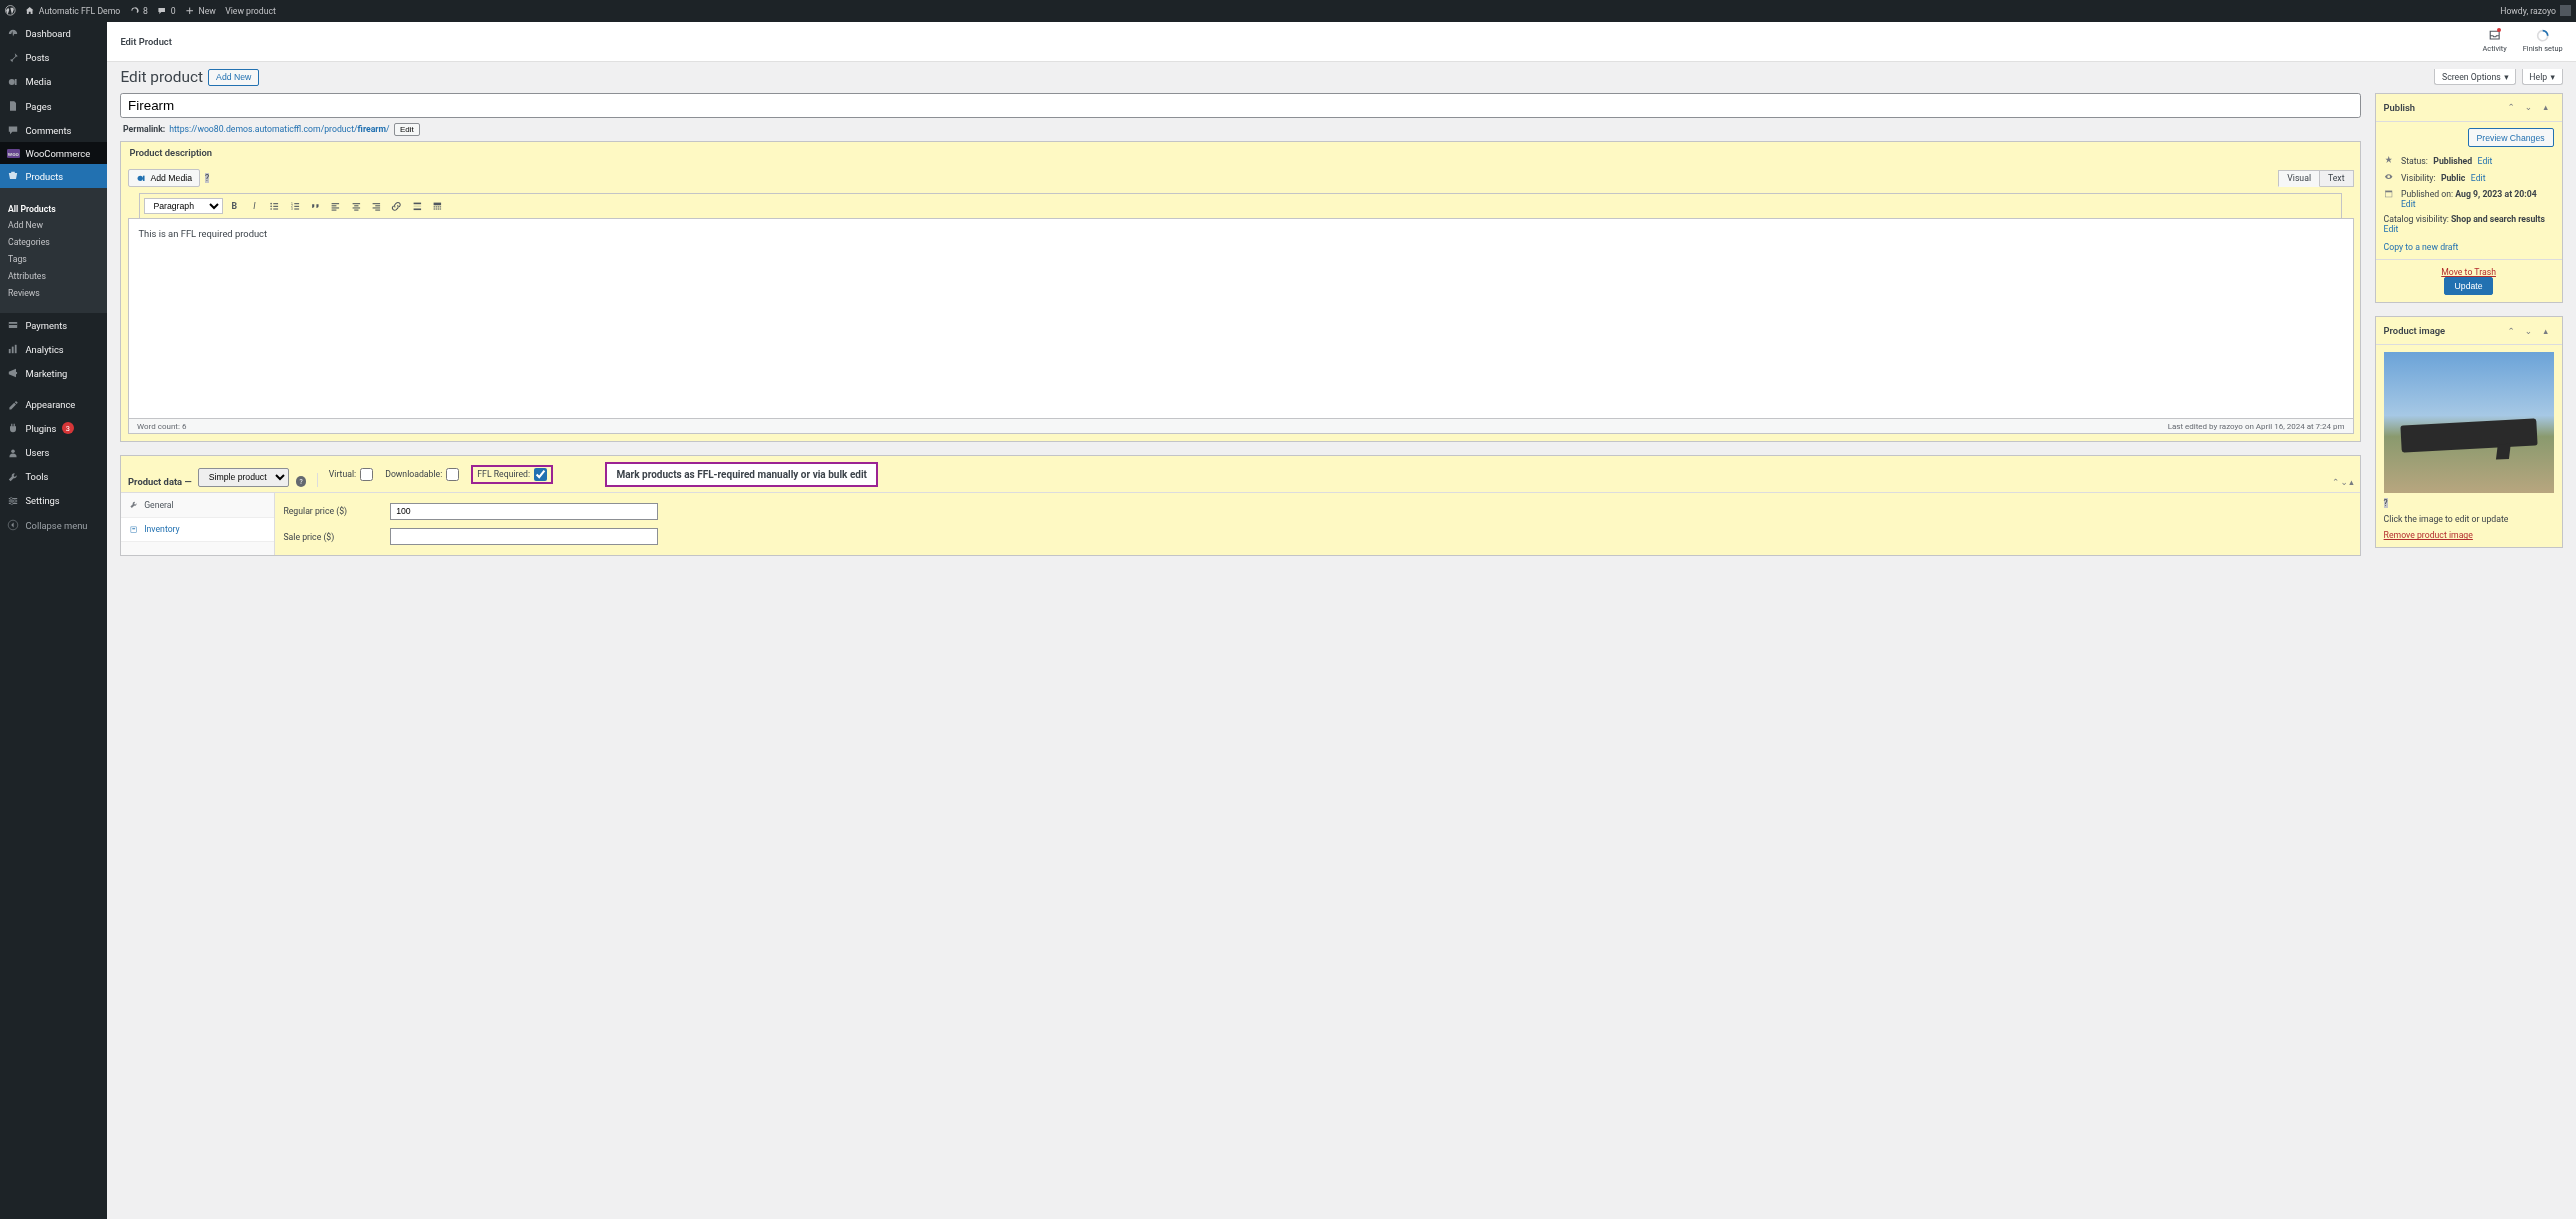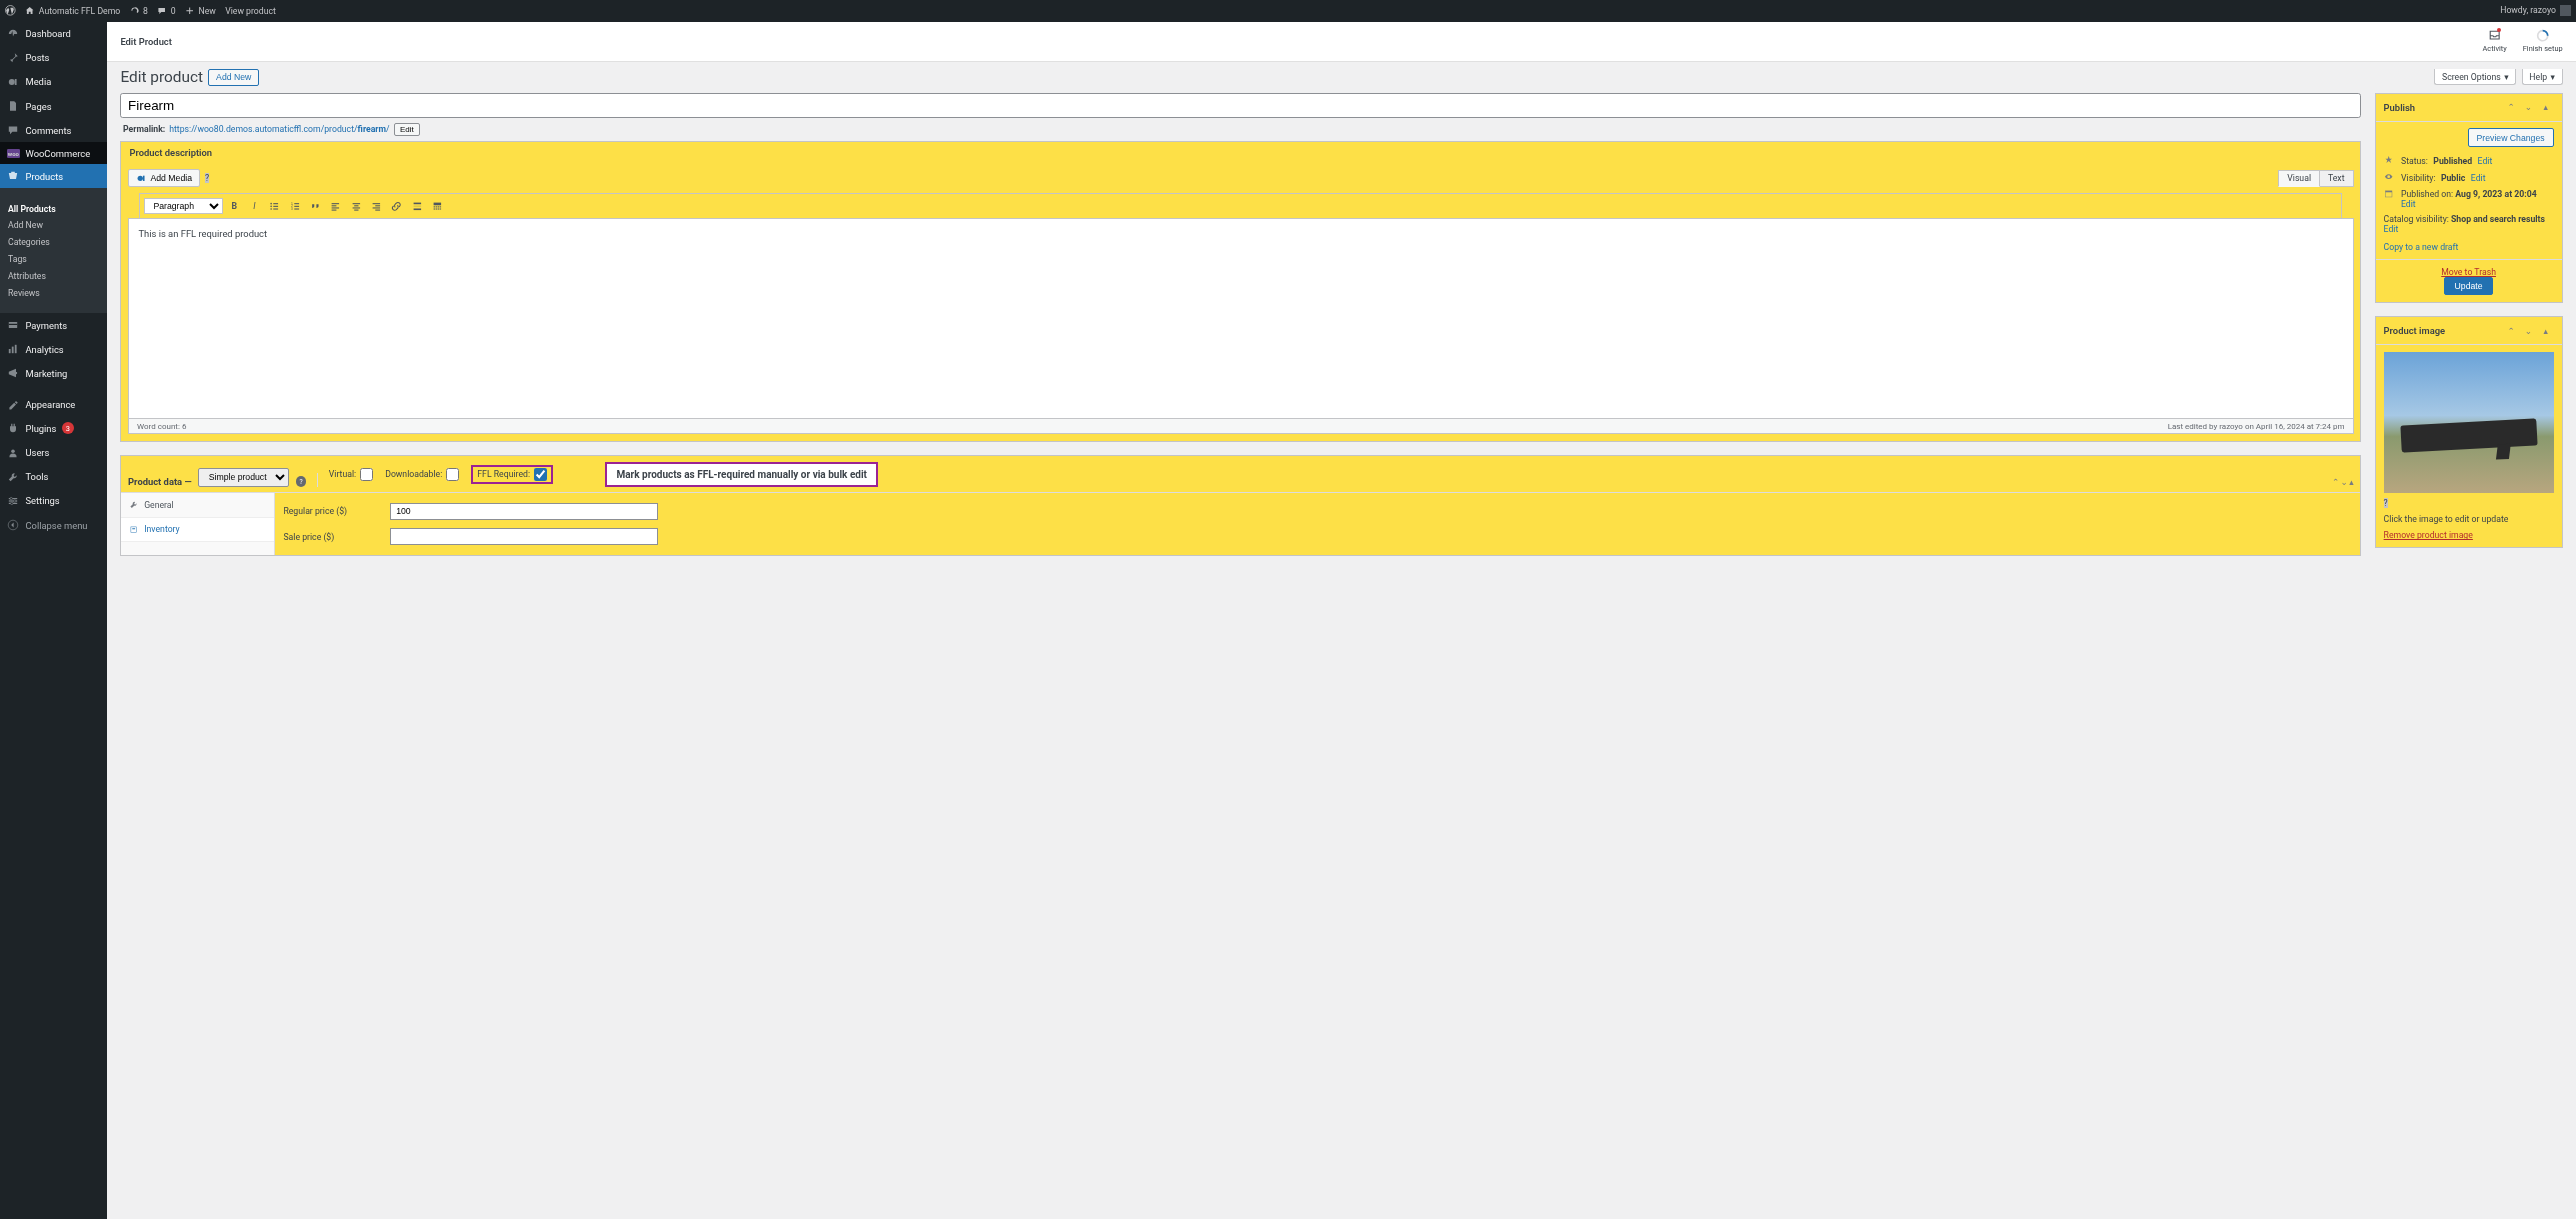--- a/index.html
+++ b/index.html
@@ -3,21 +3,21 @@
 <meta charset="utf-8">
 <style>
   * { box-sizing: border-box; margin: 0; padding: 0; }
   body { font-family: -apple-system, BlinkMacSystemFont, "Segoe UI", Roboto, sans-serif; font-size: 8.7px; color: #3c434a; background: #f0f0f1; }
   a { color: #2271b1; text-decoration: none; }
 
   
   .adminbar { height: 21.5px; background: #1d2327; color: #c3c4c7; display: flex; align-items: center; padding: 0 5.4px; font-size: 8.7px; position: relative; z-index: 100; }
   .adminbar .left, .adminbar .right { display: flex; align-items: center; gap: 9.4px; }
   .adminbar .right { margin-left: auto; }
-  .adminbar .item { display: flex; gap: 4px; color: #c3c4c7; cursor: pointer; }
+  .adminbar .item { display: flex; align-items: center; gap: 4px; color: #c3c4c7; cursor: pointer; }
   .adminbar .avatar { width: 10.7px; height: 10.7px; background: #50575e; }
 
   
   .wrap { display: flex; min-height: calc(100vh - 21.5px); }
   .sidebar { width: 107px; background: #1d2327; color: #f0f0f1; flex-shrink: 0; }
   .sidebar .menu-item { display: flex; align-items: center; gap: 5.4px; padding: 5.4px 6.7px; font-size: 9.4px; color: #f0f0f1; cursor: pointer; position: relative; }
   .sidebar .menu-item.current { background: #2271b1; color: #fff; }
   .sidebar .menu-item.open { background: #0c0f12; }
   .sidebar .menu-item .icon { width: 13.4px; height: 13.4px; display: flex; align-items: center; justify-content: center; font-size: 10.7px; opacity: .8; }
   .sidebar .submenu { background: #2c3338; padding: 12px 0; }
@@ -43,21 +43,21 @@
   .screen-opts .so-btn { background: #fff; border:0.7px solid #c3c4c7; border-top:none; padding: 2.7px 6.7px; font-size: 8.7px; border-radius: 0 0 2.7px 2.7px; cursor:pointer; display:flex; align-items:center; gap:3.4px;}
 
   .body-cols { display: flex; gap: 13.4px; padding: 6.7px 13.4px 13.4px; align-items: flex-start; }
   .main-col { flex: 1; min-width:0; }
   .side-col { width: 188px; flex-shrink: 0; }
 
   .title-input { width: 100%; font-size: 13.4px; padding: 4px 6.7px; border:0.7px solid #8c8f94; border-radius: 2.7px; background:#fff; }
   .permalink-row { font-size: 8.7px; padding: 5.4px 2.7px; display:flex; align-items:center; gap:4px; }
   .permalink-row .btn-mini { border:0.7px solid #8c8f94; background:#f6f7f7; font-size:8px; padding:0.7px 5.4px; border-radius:2px; cursor:pointer;}
 
-  .postbox { background:#fde047; border:0.7px solid #c3c4c7; margin-bottom:13.4px; }
+  .postbox { background:#fef9c3; border:0.7px solid #c3c4c7; margin-bottom:13.4px; }
   .postbox-header { display:flex; align-items:center; padding:5.4px 8px; border-bottom:0.7px solid #dcdcde; }
   .postbox-header h2 { font-size:9.4px; font-weight:600; }
   .postbox-header .handle-actions { margin-left:auto; display:flex; gap:1.3px; }
   .postbox-header .handle-actions span { width:16px; height:16px; display:flex; align-items:center; justify-content:center; cursor:pointer; color:#787c82;}
 
   
   .media-row { padding: 5.4px 6.7px; display:flex; align-items:center; gap:5.4px; position:relative;}
   .add-media-btn { border:0.7px solid #c3c4c7; background:#f6f7f7; padding:2.7px 6.7px; display:flex; align-items:center; gap:4px; border-radius:2px; cursor:pointer; font-size:8.7px; }
   .editor-tabs { margin-left:auto; display:flex; }
   .editor-tabs .etab { border:0.7px solid #c3c4c7; background:#f0f0f1; padding:2.7px 8px; font-size:8.7px; cursor:pointer;}

